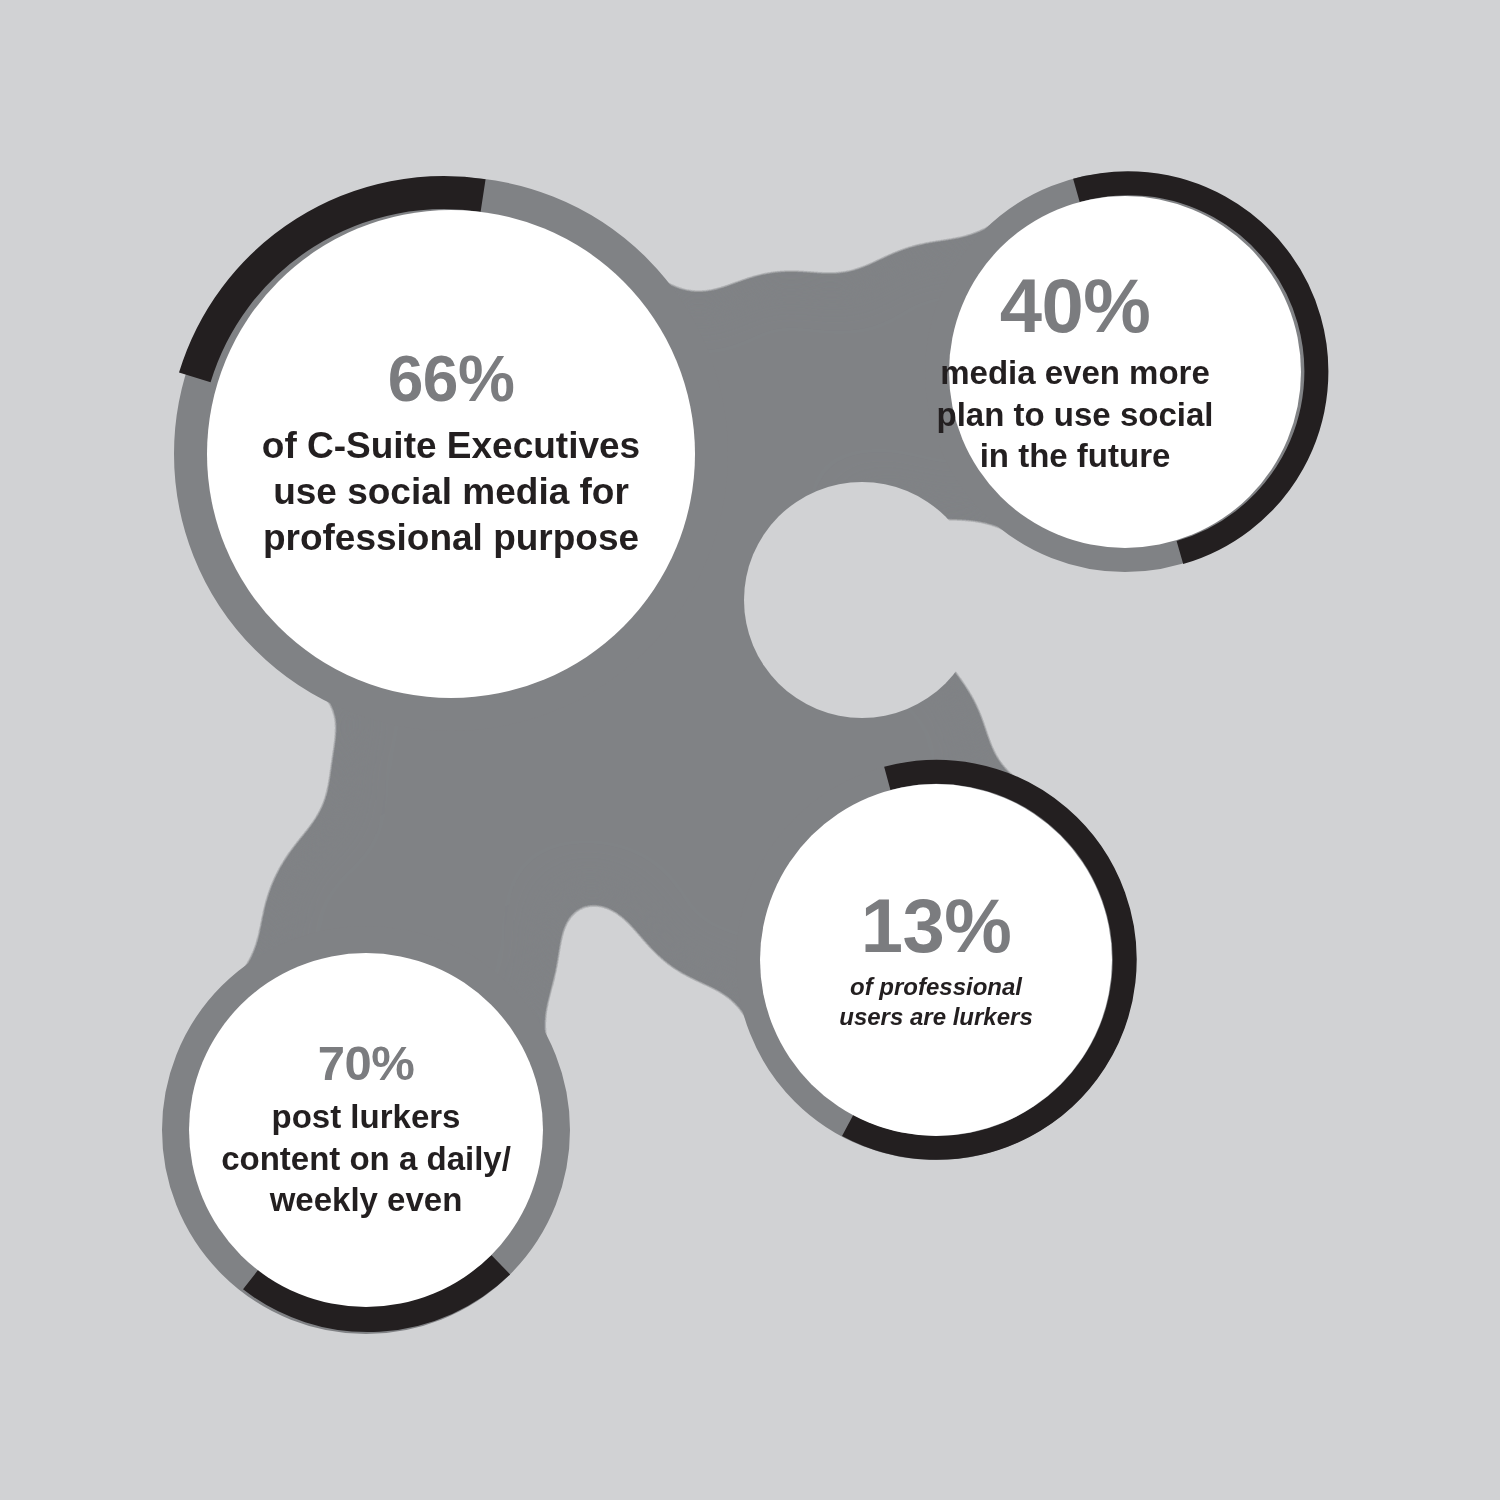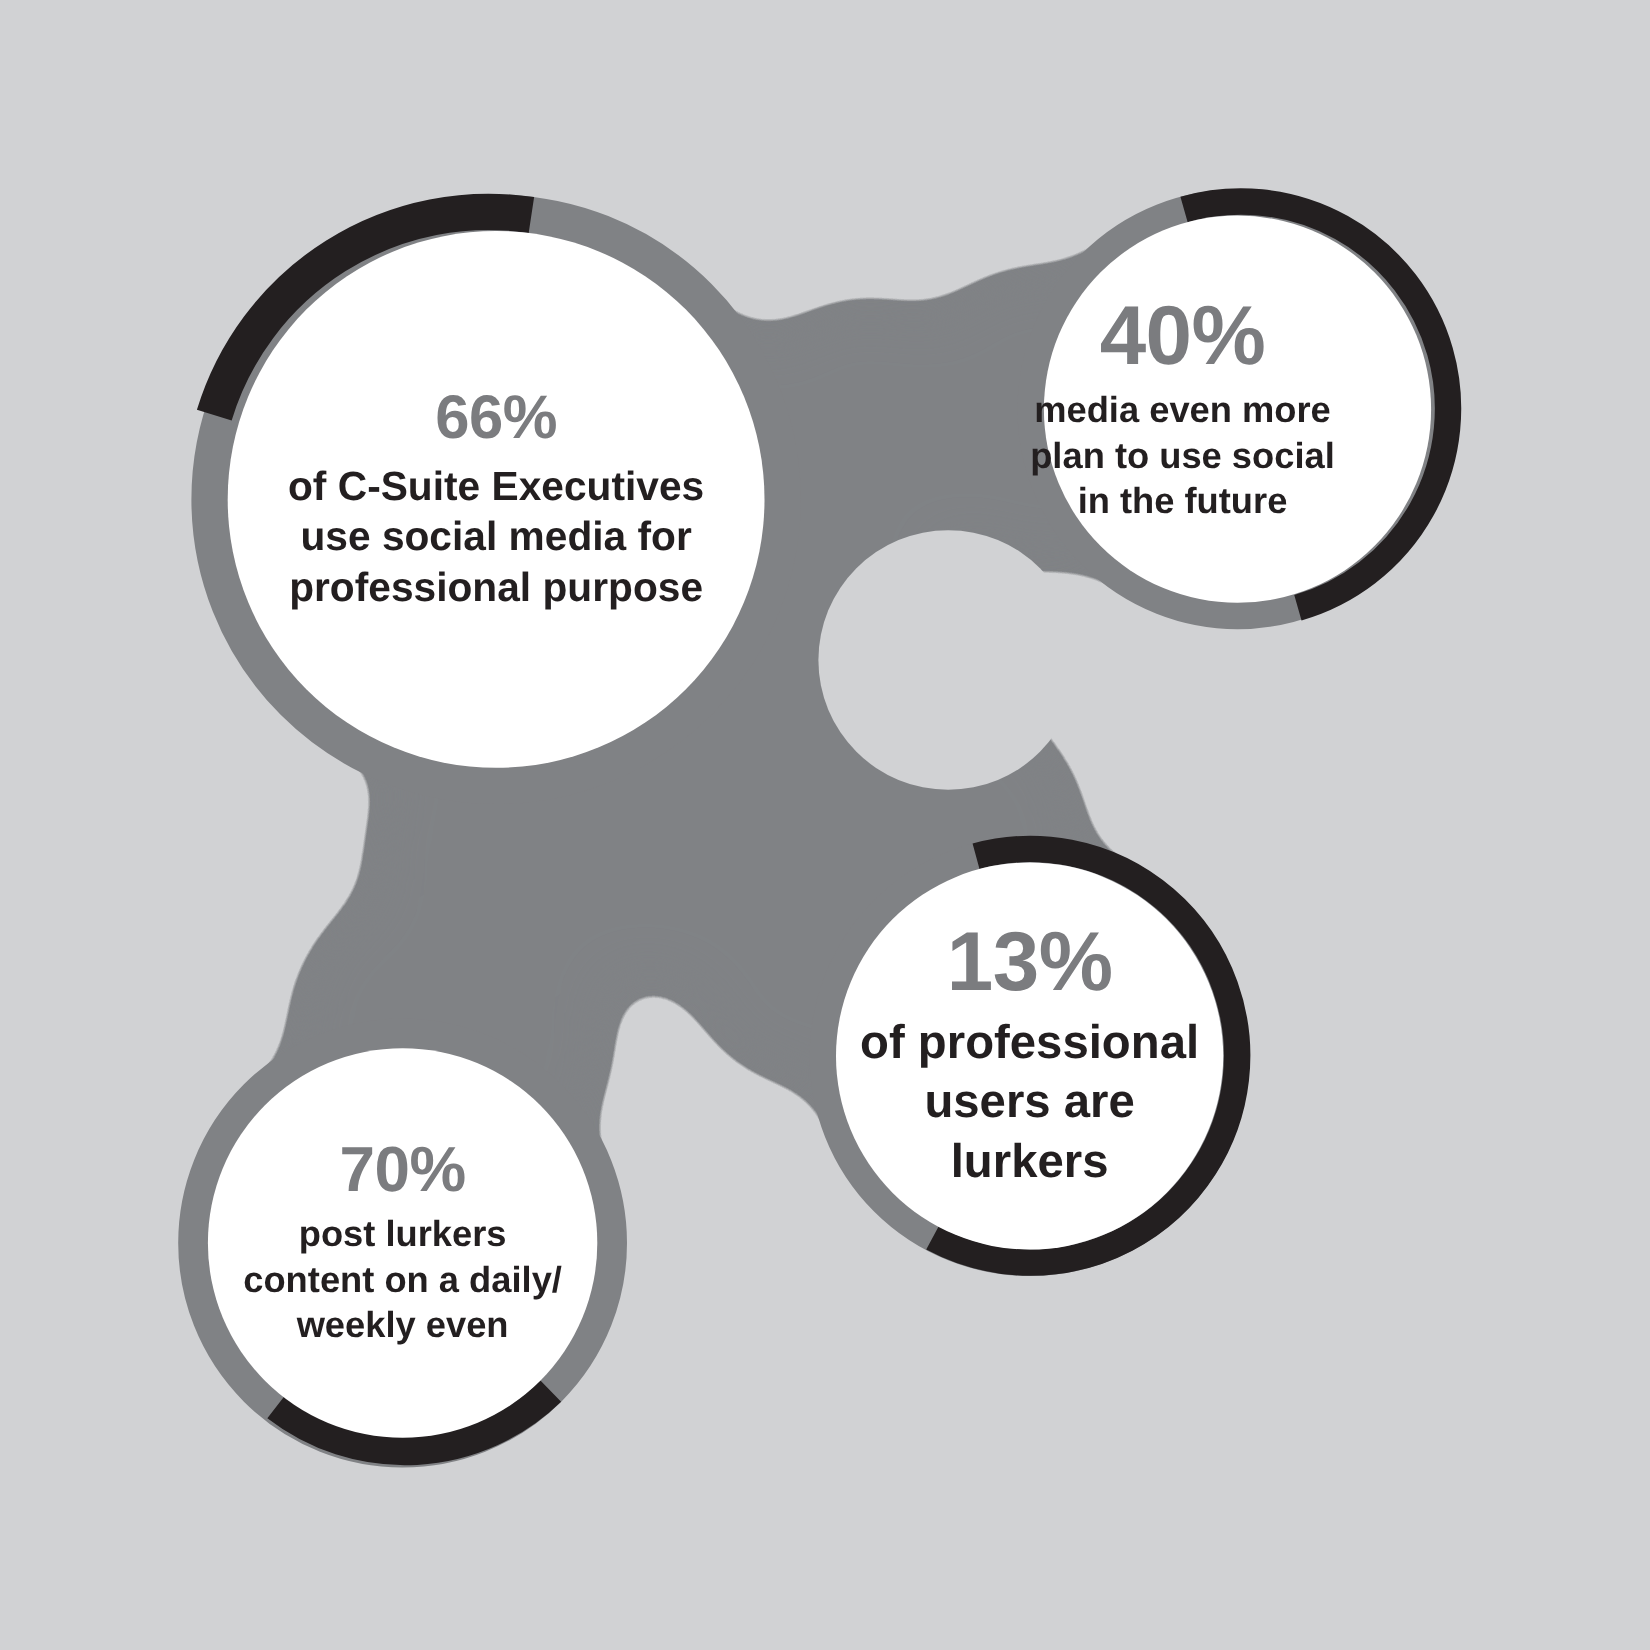--- a/index.html
+++ b/index.html
@@ -39,33 +39,33 @@
     font-weight: bold;
     letter-spacing: -0.5px;
   }
   .desc {
     display: block;
     color: #231f20;
     font-weight: bold;
   }
   
   .n66 { left: 451px; top: 454px; width: 440px; }
-  .n66 .pct  { font-size: 56px; margin-bottom: 12px; text-align: center; }
+  .n66 .pct  { font-size: 64px; margin-bottom: 12px; text-align: center; }
   .n66 .desc { font-size: 37px; line-height: 1.24; }
   
   .n40 { left: 1075px; top: 372px; width: 320px; }
   .n40 .pct  { font-size: 76px; margin-bottom: 8px; }
   .n40 .desc { font-size: 33px; line-height: 1.26; }
   
   .n13 { left: 936px; top: 960px; width: 320px; }
   .n13 .pct  { font-size: 76px; margin-bottom: 8px; }
-  .n13 .desc { font-size: 43px; line-height: 1.26; }
+  .n13 .desc { font-size: 24px; line-height: 1.26; font-style: italic; }
   
   .n70 { left: 366px; top: 1130px; width: 330px; }
-  .n70 .pct  { font-size: 58px; margin-bottom: 8px; }
+  .n70 .pct  { font-size: 49px; margin-bottom: 8px; }
   .n70 .desc { font-size: 33px; line-height: 1.26; }
 </style>
 </head>
 <body>
 
 <div id="infographic">
 
   <svg class="stage" viewBox="0 0 1500 1500">
 
     <defs>

